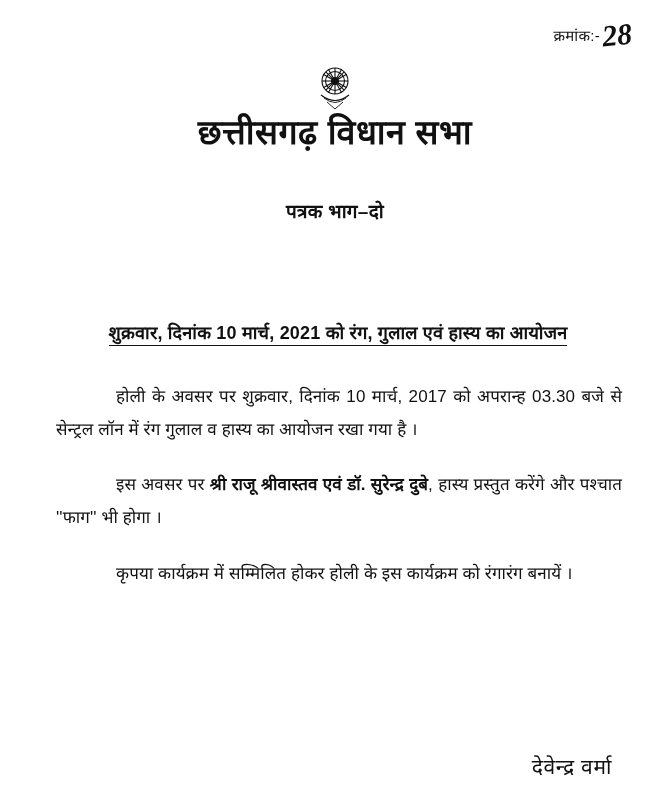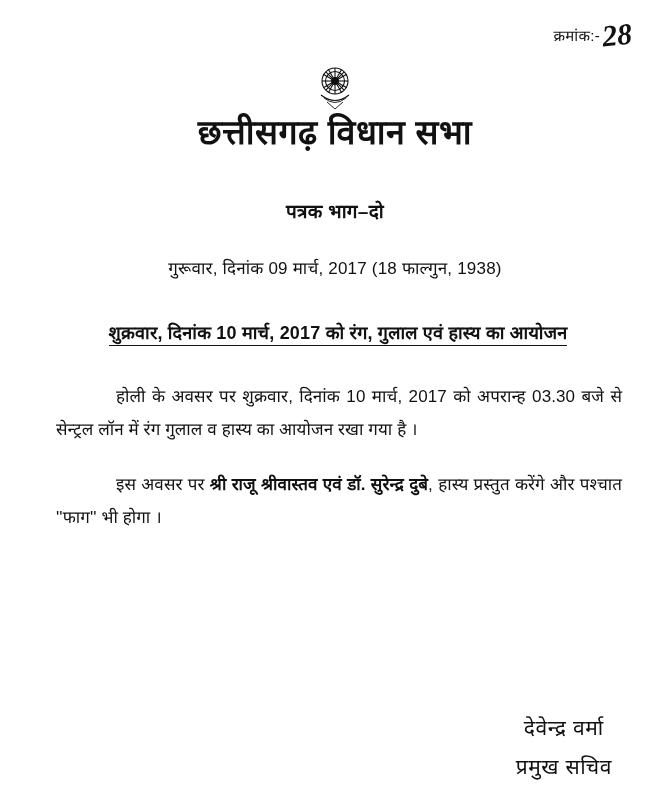--- a/index.html
+++ b/index.html
@@ -170,34 +170,35 @@
         <path d="M8 33 Q22 44 36 33" stroke-width="1.2"></path>
         <path d="M11 36 Q22 45 33 36" stroke-width="0.9"></path>
         <path d="M14 40 L22 47 L30 40" stroke-width="0.9"></path>
       </g>
     </svg>
   </div>
 
   <div class="center-block">
     <h1 class="assembly-title">छत्तीसगढ़ विधान सभा</h1>
     <div class="part-title">पत्रक भाग–दो</div>
-    <div class="date-line">गुरूवार, दिनांक 09 मार्च, 2017 (18 फाल्गुन, 1938)</div>
   </div>
 
   <div class="subject">
-    <u>शुक्रवार, दिनांक 10 मार्च, 2017 को रंग, गुलाल एवं हास्य का आयोजन</u>
+    <u>शुक्रवार, दिनांक 10 मार्च, 2021 को रंग, गुलाल एवं हास्य का आयोजन</u>
   </div>
 
   <div class="body">
     <p class="para">
       <span>होली के अवसर पर शुक्रवार, दिनांक 10 मार्च, 2017 को अपरान्ह 03.30 बजे से सेन्ट्रल लॉन में रंग गुलाल व हास्य का आयोजन रखा गया है ।</span>
     </p>
     <p class="para">
       <span>इस अवसर पर </span><b>श्री राजू श्रीवास्तव एवं डॉ. सुरेन्द्र दुबे</b><span>, हास्य प्रस्तुत करेंगे और पश्चात ''फाग'' भी होगा ।</span>
     </p>
+    <p class="para">
+      <span>कृपया कार्यक्रम में सम्मिलित होकर होली के इस कार्यक्रम को रंगारंग बनायें ।</span>
+    </p>
   </div>
 
   <div class="sign">
     <div>देवेन्द्र वर्मा</div>
-    <div>प्रमुख सचिव</div>
   </div>
 
 </div>
 
 </body></html>

